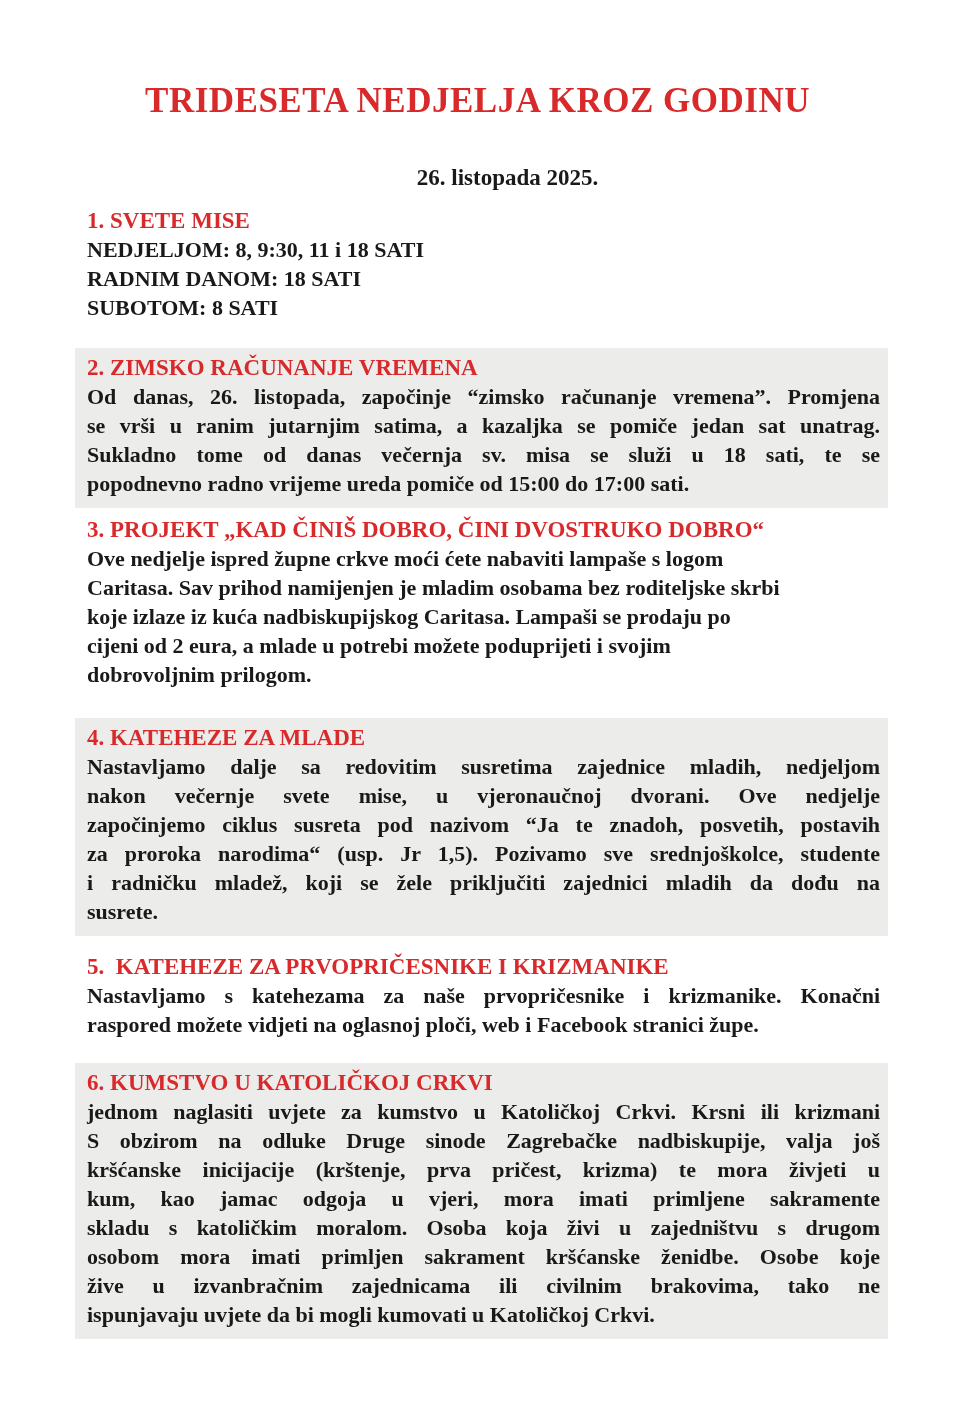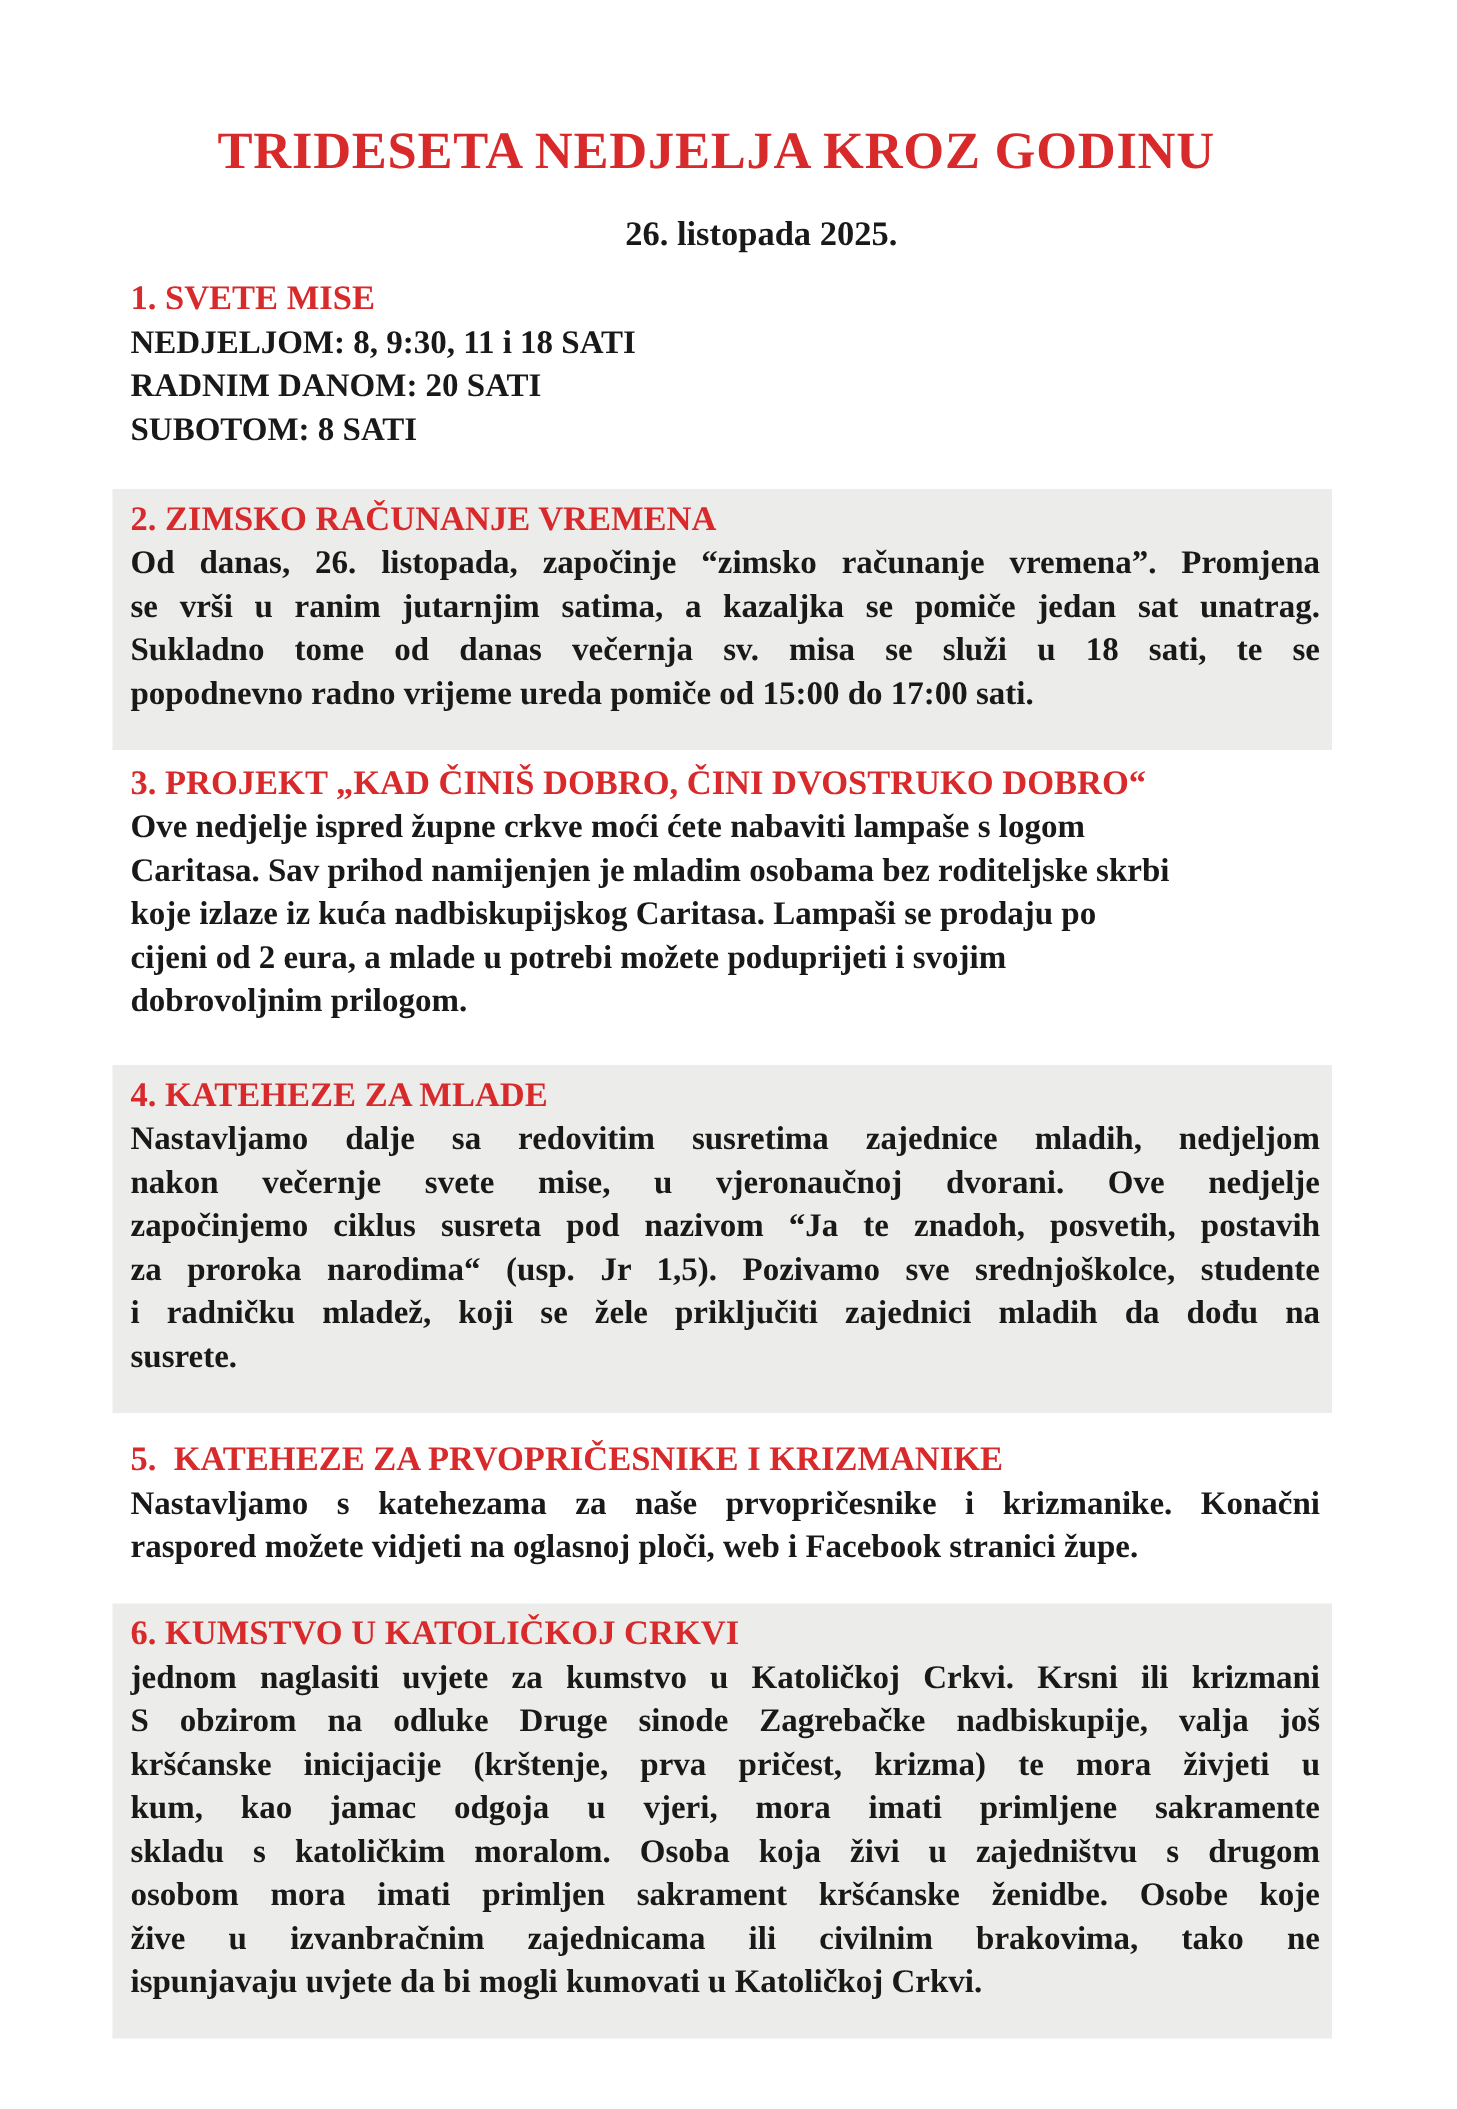--- a/index.html
+++ b/index.html
@@ -15,34 +15,34 @@
   }
   .title {
     margin: 82px 16px 0 0;
     text-align: center;
     color: var(--red, #d8292b);
     font-size: 35px;
     line-height: 38px;
     letter-spacing: 0.5px;
   }
   .date {
-    margin-top: 22px;
+    margin-top: 44px;
     text-align: center;
     font-size: 23px;
     line-height: 28px;
     padding-left: 44px;
   }
   .sections {
     width: 813px;
     margin-left: 75px;
   }
   .section { padding: 0 8px 0 12px; }
   .section.shaded {
     background: var(--shade, #ececeb);
-    padding: 5px 8px 24px 12px;
+    padding: 5px 8px 10px 12px;
     font-family: Liberation Serif, serif;
   }
   .sections .section:nth-child(1) { margin-top: 14px; }
   .sections .section:nth-child(2) { margin-top: 26px; }
   .sections .section:nth-child(3) { margin-top: 7px;  }
   .sections .section:nth-child(4) { margin-top: 29px; }
   .sections .section:nth-child(5) { margin-top: 16px; }
   .sections .section:nth-child(6) { margin-top: 24px; }
   .heading {
     color: var(--red, #d8292b);
@@ -61,21 +61,21 @@
 <body>
 
 <div class="page">
   <h1 class="title">TRIDESETA NEDJELJA KROZ GODINU</h1>
   <div class="date">26. listopada 2025.</div>
   <div class="sections">
   <section class="section">
     <div class="heading">1. SVETE MISE</div>
     <div class="body">
           <div class="line">NEDJELJOM: 8, 9:30, 11 i 18 SATI</div>
-          <div class="line">RADNIM DANOM: 20 SATI</div>
+          <div class="line">RADNIM DANOM: 18 SATI</div>
           <div class="line">SUBOTOM: 8 SATI</div>
         </div>
   </section>
 
   <section class="section shaded">
     <div class="heading">2. ZIMSKO RAČUNANJE VREMENA</div>
     <div class="body">
           <div class="line just">Od danas, 26. listopada, započinje “zimsko računanje vremena”. Promjena</div>
           <div class="line just">se vrši u ranim jutarnjim satima, a kazaljka se pomiče jedan sat unatrag.</div>
           <div class="line just">Sukladno tome od danas večernja sv. misa se služi u 18 sati, te se</div>

